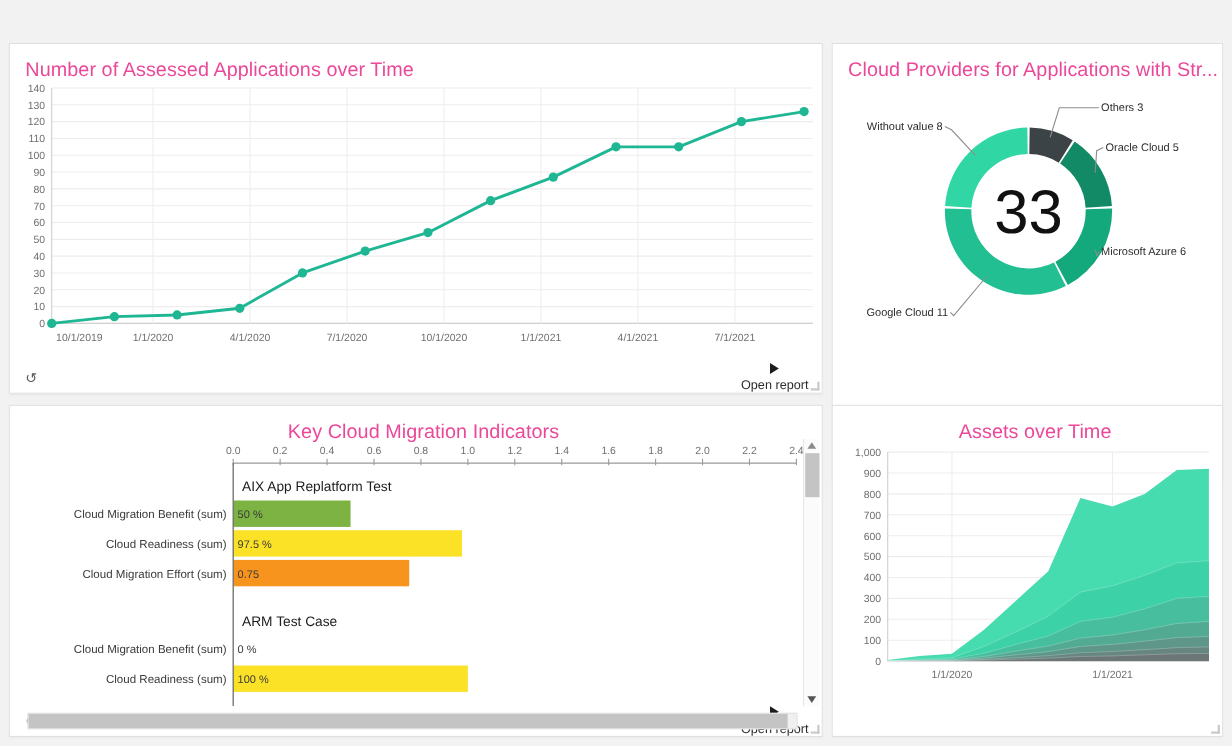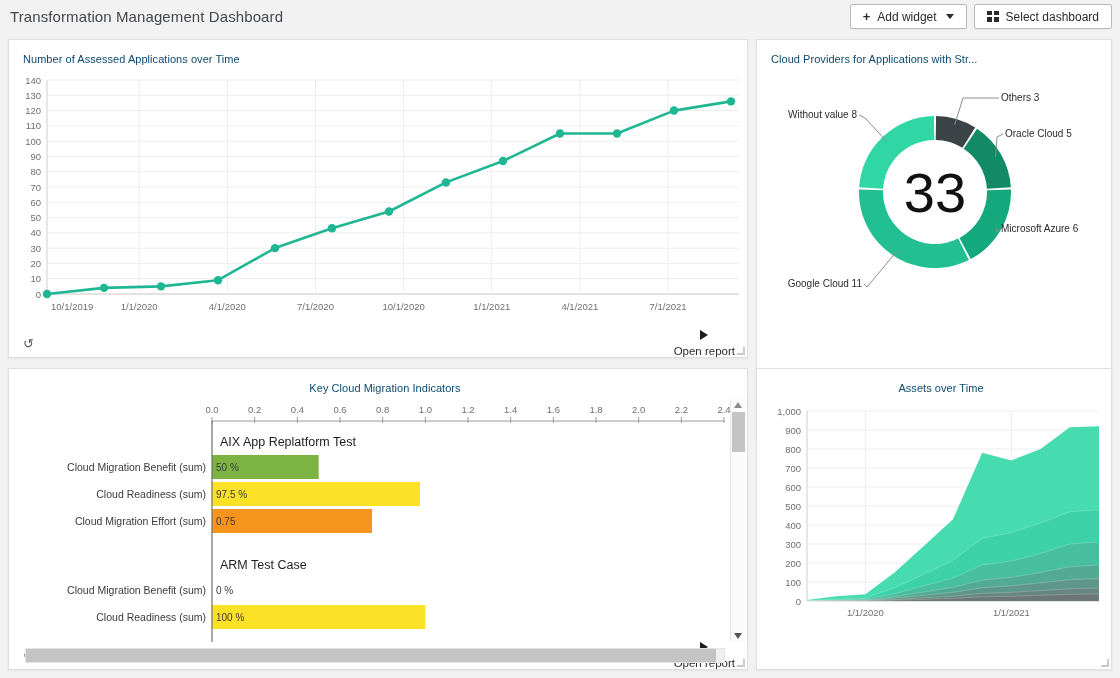--- a/index.html
+++ b/index.html
@@ -57,21 +57,21 @@
     border: 1px solid #e0e0e0;
     box-shadow: 0 1px 2px rgba(0,0,0,.06);
     overflow: hidden;
   }
   #panel-line   { left: 8px;   top: 39px;  width: 740px; height: 319px; }
   #panel-donut  { left: 756px; top: 39px;  width: 356px; height: 398px; }
   #panel-bar    { left: 8px;   top: 368px; width: 740px; height: 302px; text-align: center; }
   #panel-area   { left: 756px; top: 368px; width: 356px; height: 302px; text-align: center; }
 
   .panel-title {
-    font-size: 11px; color: #0c4a6e;
+    font-size: 18px; color: #ec4899;
     padding: 13px 0 0 14px;
     letter-spacing: .05px;
   }
   .panel-footer {
     position: absolute; left: 0; bottom: 0; width: 100%; height: 28px;
     display: flex; align-items: center; justify-content: space-between;
     padding: 0 12px 0 14px;
   }
   .refresh-icon {
     font-size: 13px; color: #5b5b5b; cursor: pointer; line-height: 1;
@@ -143,39 +143,20 @@
   }
 
   
   #area-wrap { left: 0; top: 34px; width: 356px; height: 240px; }
 </style>
 </head>
 <body>
 
 <div id="app">
 
-  <div class="topbar">
-    <div class="app-title">Transformation Management Dashboard</div>
-    <div class="topbar-actions">
-      <div class="btn">
-        <span class="plus-icon">+</span>
-        <span>Add widget</span>
-        <span class="caret-down"></span>
-      </div>
-      <div class="btn">
-        <span class="grid-icon">
-            <i></i>
-            <i></i>
-            <i></i>
-            <i></i>
-          </span>
-        <span>Select dashboard</span>
-      </div>
-    </div>
-  </div>
 
   <div class="panel" id="panel-line">
     <div class="panel-title">Number of Assessed Applications over Time</div>
     <div class="chart-area" id="line-chart-wrap">
       <svg width="740" height="258" id="svg-line">
           <line x1="38" y1="222" x2="730" y2="222" class="gridline"></line>
           <text x="32" y="225.5" class="axis-label" text-anchor="end">0</text>
           <line x1="38" y1="206.71428571428572" x2="730" y2="206.71428571428572" class="gridline"></line>
           <text x="32" y="210.21428571428572" class="axis-label" text-anchor="end">10</text>
           <line x1="38" y1="191.42857142857144" x2="730" y2="191.42857142857144" class="gridline"></line>

